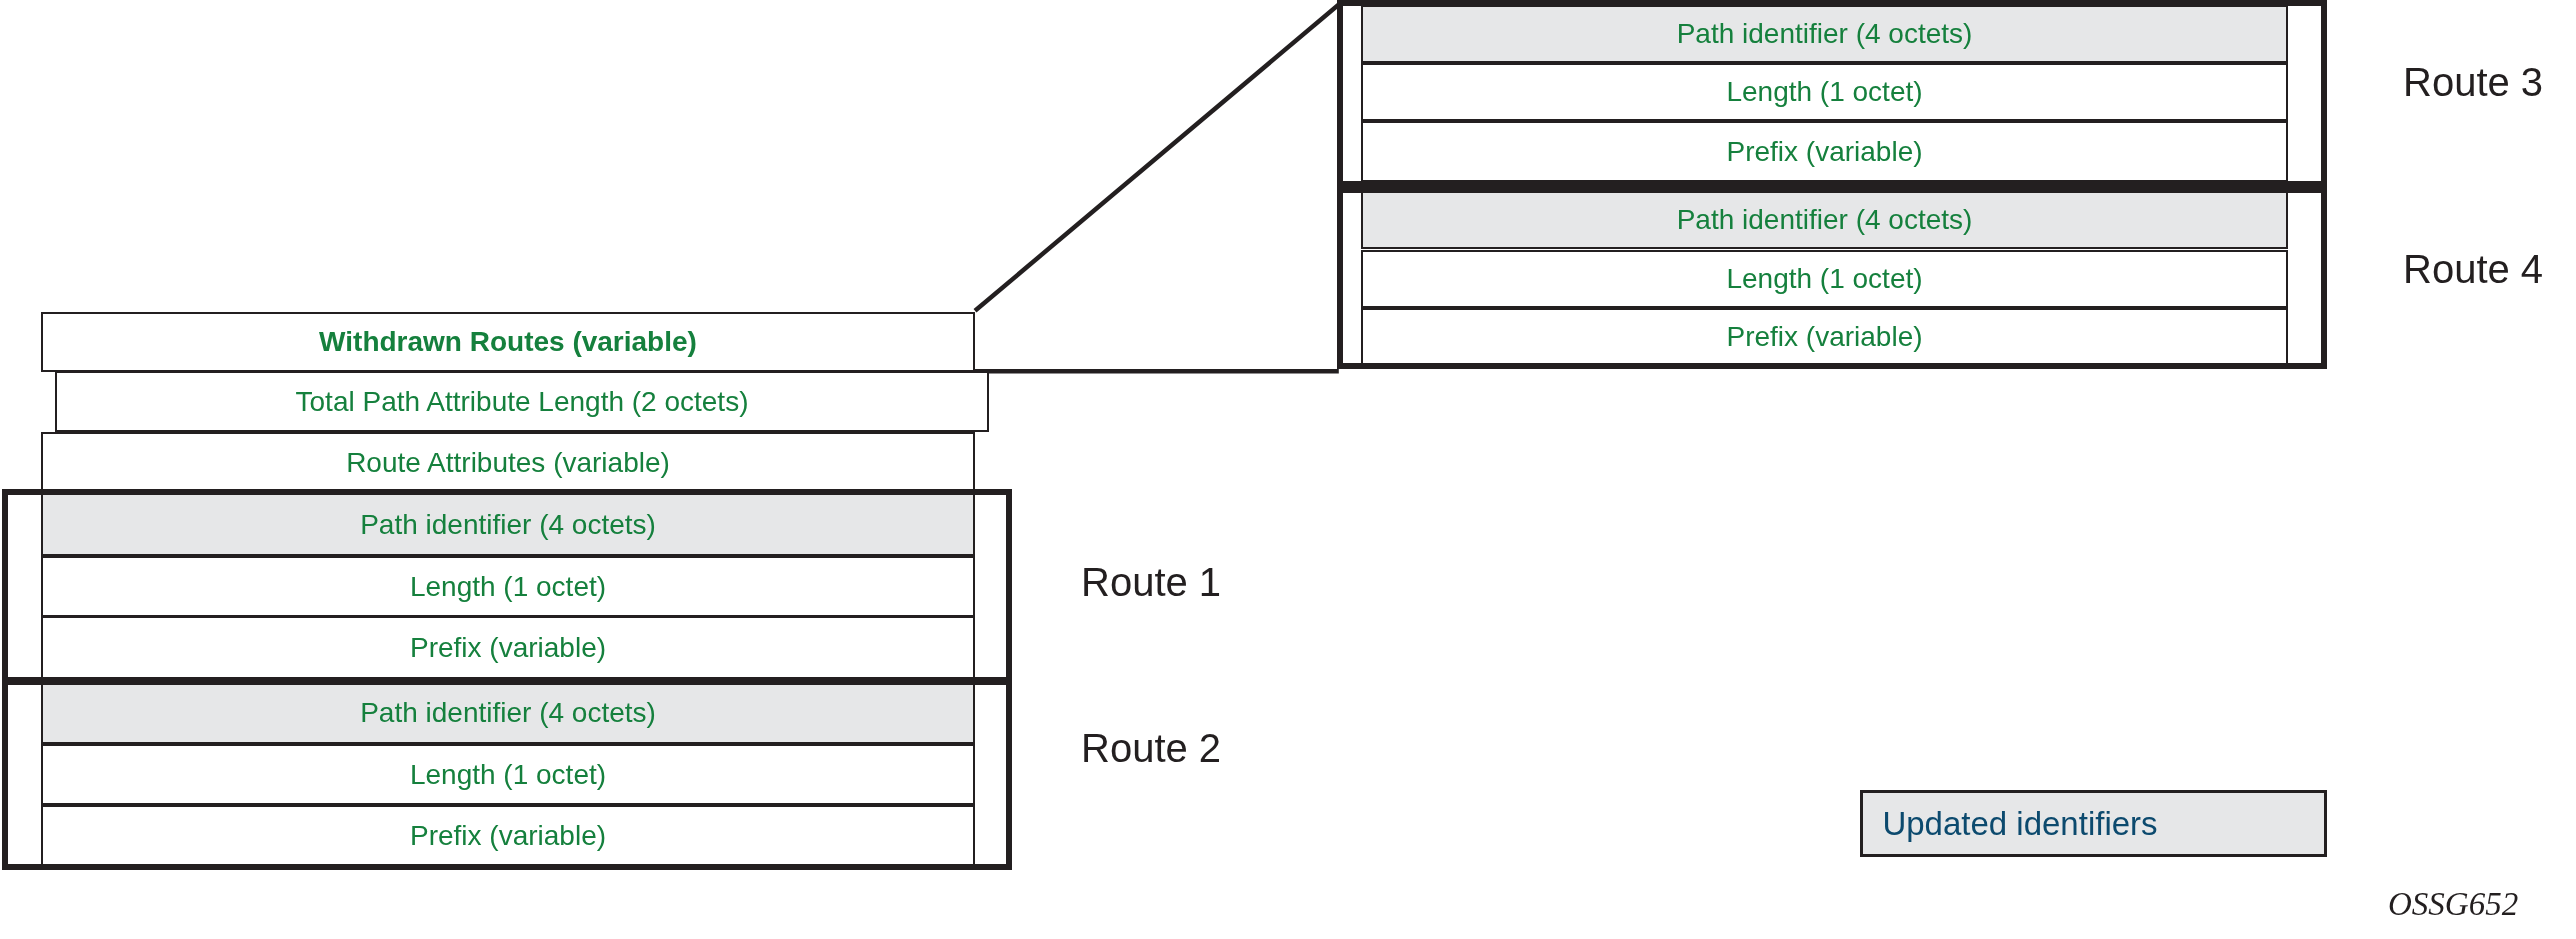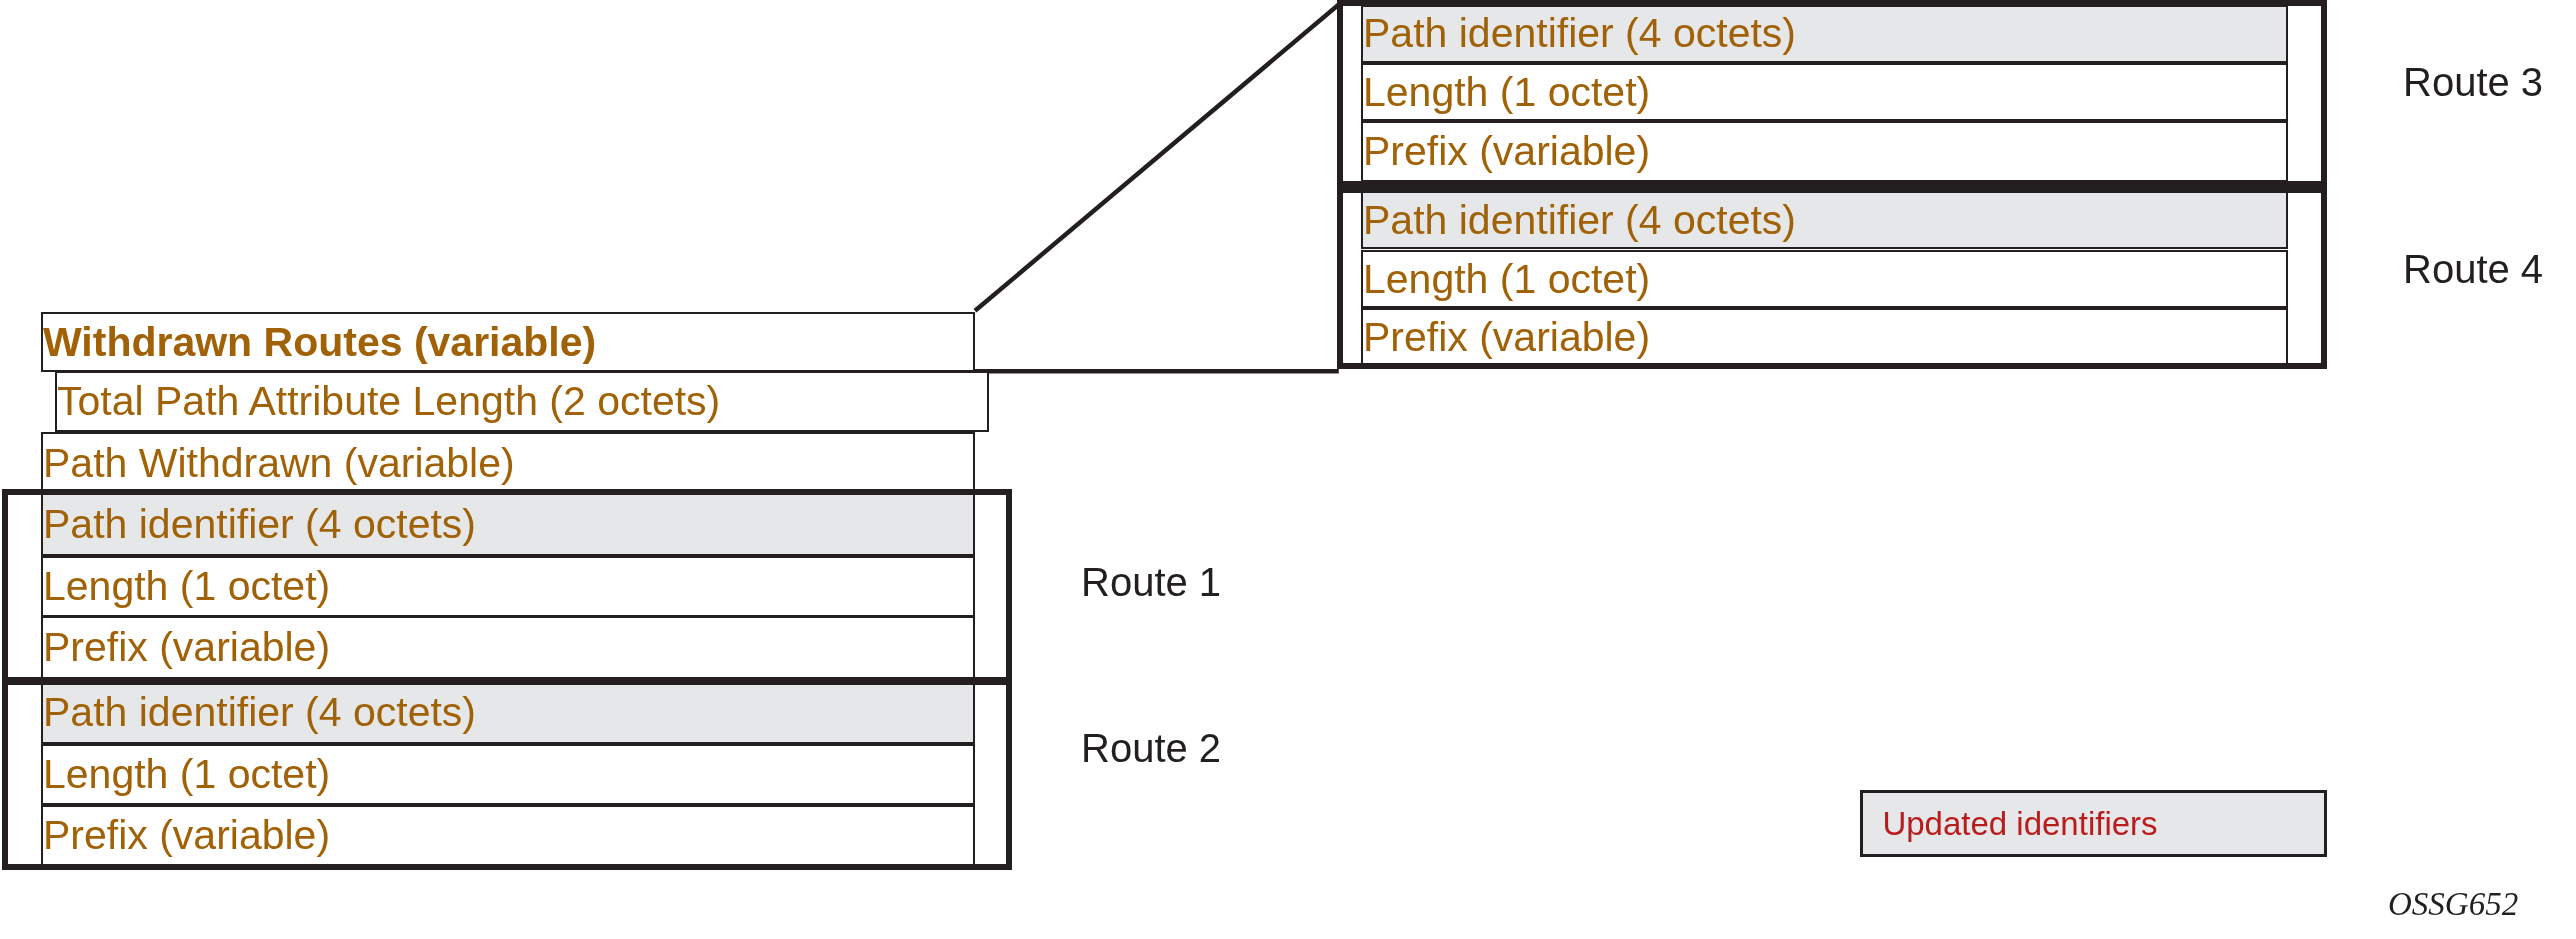--- a/index.html
+++ b/index.html
@@ -2,35 +2,35 @@
 <html style="font-size:12px"><head>
 <meta charset="utf-8">
 <style>
   html,body{margin:0;padding:0;background:#fff;}
   #stage{position:relative;width:2576px;height:939px;background:#fff;
          font-family:"Liberation Sans",sans-serif;color:#231f20;overflow:hidden;}
 
   
   .cell{position:absolute;box-sizing:border-box;
         border:2.2px solid #231f20;background:#ffffff;
-        display:flex;align-items:center;justify-content:flex-start;
-        font-size:41px;line-height:1;color:#a16207;white-space:nowrap;}
+        display:flex;align-items:center;justify-content:center;
+        font-size:28px;line-height:1;color:#15803d;white-space:nowrap;}
   .cell.shaded{background:#e6e7e8;}
 
   
   .routebox{position:absolute;box-sizing:border-box;
             border:6.7px solid #231f20;background:transparent;}
 
   
   .rlabel{position:absolute;font-size:40px;line-height:1;color:#231f20;white-space:nowrap;}
 
   
   .legend{position:absolute;box-sizing:border-box;border:3.7px solid #231f20;
           background:#e6e7e8;display:flex;align-items:center;
-          padding-left:19.4px;font-size:33px;color:#b91c1c;white-space:nowrap;}
+          padding-left:19.4px;font-size:33px;color:#0c4a6e;white-space:nowrap;}
 
   
   .credit{position:absolute;font-family:"Liberation Serif",serif;font-style:italic;
           font-size:33px;color:#231f20;white-space:nowrap;}
 
   
   #connectors{position:absolute;left:0;top:0;width:2576px;height:939px;pointer-events:none;}
 </style>
 </head>
 <body>
@@ -45,21 +45,21 @@
 
   <div class="cell" style="left:41px;top:312px;width:934px;height:60px;font-weight:bold;">
     <span>Withdrawn Routes (variable)</span>
   </div>
 
   <div class="cell" style="left:55px;top:371px;width:934px;height:61px;">
     <span>Total Path Attribute Length (2 octets)</span>
   </div>
 
   <div class="cell" style="left:41px;top:432px;width:934px;height:62px;">
-    <span>Path Withdrawn (variable)</span>
+    <span>Route Attributes (variable)</span>
   </div>
 
   <div class="cell shaded" style="left:41px;top:493px;width:934px;height:63px;">
     <span>Path identifier (4 octets)</span>
   </div>
   <div class="cell" style="left:41px;top:556px;width:934px;height:61px;">
     <span>Length (1 octet)</span>
   </div>
   <div class="cell" style="left:41px;top:616px;width:934px;height:63px;">
     <span>Prefix (variable)</span>

